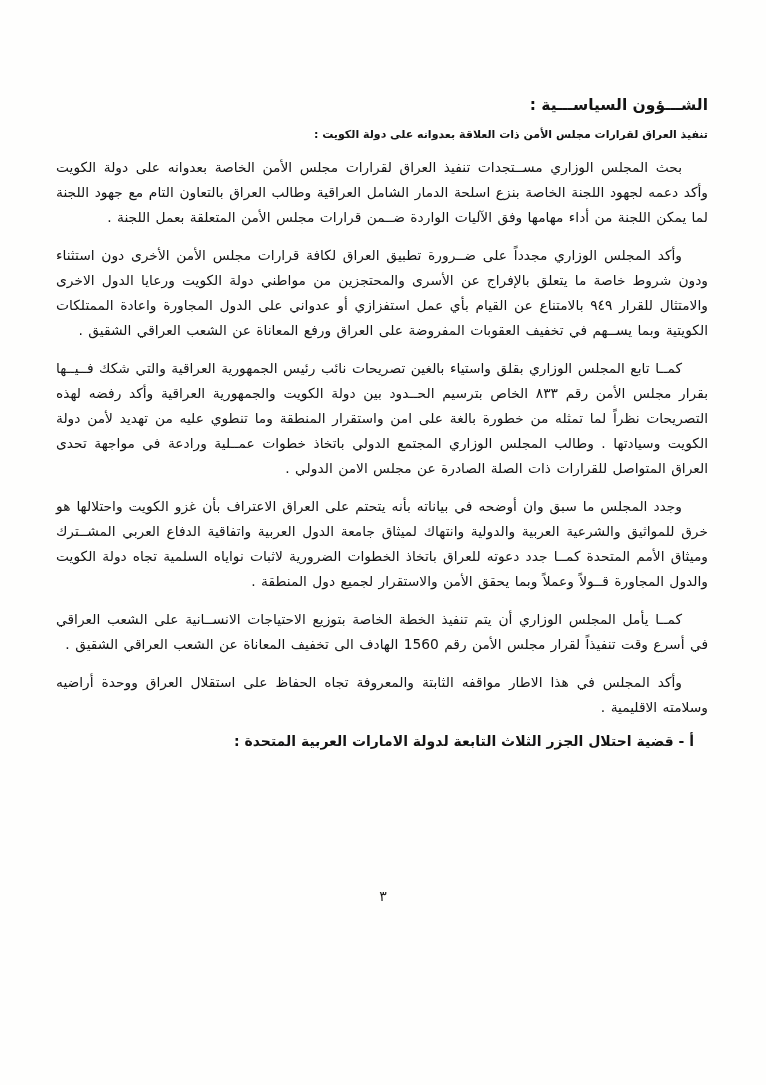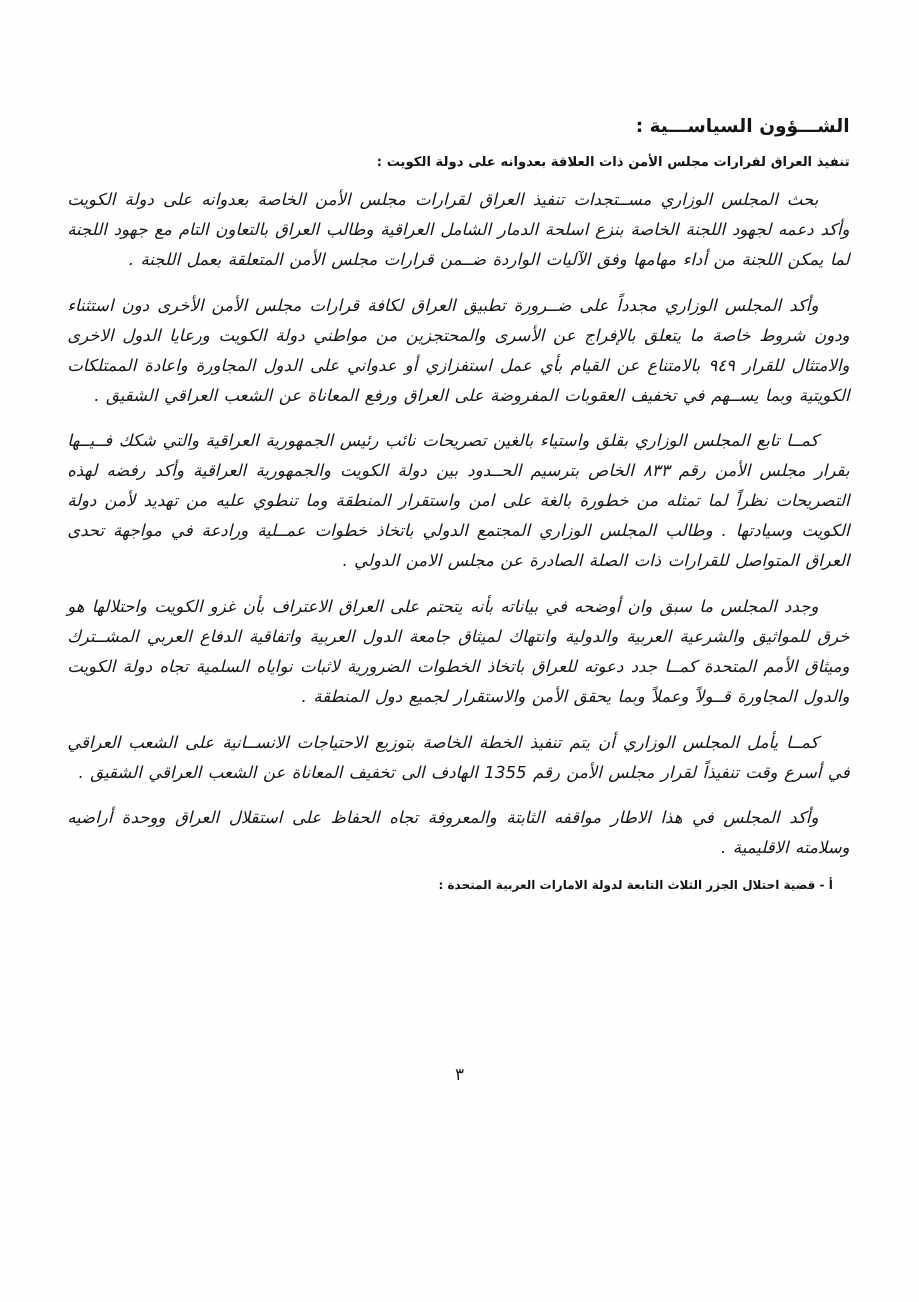--- a/index.html
+++ b/index.html
@@ -37,29 +37,28 @@
     margin: 0 0 14px 0;
   }
   .para {
     font-size: 13.8px;
     line-height: 25px;
     text-align: justify;
     text-justify: inter-word;
     text-indent: 26px;
     margin: 0 0 13px 0;
     word-spacing: 1px;
-    font-style: italic;
   }
   .section2-title {
     font-size: 14.5px;
     font-weight: bold;
     margin: 18px 0 14px 0;
   }
   .list-item-a {
-    font-size: 10px;
+    font-size: 14px;
     font-weight: bold;
     margin: 0 14px 0 0;
   }
   .page-number {
     position: absolute;
     top: 888px;
     left: 0;
     right: 0;
     text-align: center;
     font-size: 14px;
@@ -73,21 +72,21 @@
   <div class="content">
 
     <h1 class="doc-title">الشـــؤون السياســـية :</h1>
 
     <h2 class="doc-subtitle">تنفيذ العراق لقرارات مجلس الأمن ذات العلاقة بعدوانه على دولة الكويت :</h2>
 
     <p class="para">بحث المجلس الوزاري مســتجدات تنفيذ العراق لقرارات مجلس الأمن الخاصة بعدوانه على دولة الكويت وأكد دعمه لجهود اللجنة الخاصة بنزع اسلحة الدمار الشامل العراقية وطالب العراق بالتعاون التام مع جهود اللجنة لما يمكن اللجنة من أداء مهامها وفق الآليات الواردة ضــمن قرارات مجلس الأمن المتعلقة بعمل اللجنة .</p>
     <p class="para">وأكد المجلس الوزاري مجدداً على ضــرورة تطبيق العراق لكافة قرارات مجلس الأمن الأخرى دون استثناء ودون شروط خاصة ما يتعلق بالإفراج عن الأسرى والمحتجزين من مواطني دولة الكويت ورعايا الدول الاخرى والامتثال للقرار ٩٤٩ بالامتناع عن القيام بأي عمل استفزازي أو عدواني على الدول المجاورة واعادة الممتلكات الكويتية وبما يســهم في تخفيف العقوبات المفروضة على العراق ورفع المعاناة عن الشعب العراقي الشقيق .</p>
     <p class="para">كمــا تابع المجلس الوزاري بقلق واستياء بالغين تصريحات نائب رئيس الجمهورية العراقية والتي شكك فــيــها بقرار مجلس الأمن رقم ٨٣٣ الخاص بترسيم الحــدود بين دولة الكويت والجمهورية العراقية وأكد رفضه لهذه التصريحات نظراً لما تمثله من خطورة بالغة على امن واستقرار المنطقة وما تنطوي عليه من تهديد لأمن دولة الكويت وسيادتها . وطالب المجلس الوزاري المجتمع الدولي باتخاذ خطوات عمــلية ورادعة في مواجهة تحدى العراق المتواصل للقرارات ذات الصلة الصادرة عن مجلس الامن الدولي .</p>
     <p class="para">وجدد المجلس ما سبق وان أوضحه في بياناته بأنه يتحتم على العراق الاعتراف بأن غزو الكويت واحتلالها هو خرق للمواثيق والشرعية العربية والدولية وانتهاك لميثاق جامعة الدول العربية واتفاقية الدفاع العربي المشــترك وميثاق الأمم المتحدة كمــا جدد دعوته للعراق باتخاذ الخطوات الضرورية لاثبات نواياه السلمية تجاه دولة الكويت والدول المجاورة قــولاً وعملاً وبما يحقق الأمن والاستقرار لجميع دول المنطقة .</p>
-    <p class="para">كمــا يأمل المجلس الوزاري أن يتم تنفيذ الخطة الخاصة بتوزيع الاحتياجات الانســانية على الشعب العراقي في أسرع وقت تنفيذاً لقرار مجلس الأمن رقم 1355 الهادف الى تخفيف المعاناة عن الشعب العراقي الشقيق .</p>
+    <p class="para">كمــا يأمل المجلس الوزاري أن يتم تنفيذ الخطة الخاصة بتوزيع الاحتياجات الانســانية على الشعب العراقي في أسرع وقت تنفيذاً لقرار مجلس الأمن رقم 1560 الهادف الى تخفيف المعاناة عن الشعب العراقي الشقيق .</p>
     <p class="para">وأكد المجلس في هذا الاطار مواقفه الثابتة والمعروفة تجاه الحفاظ على استقلال العراق ووحدة أراضيه وسلامته الاقليمية .</p>
 
 
     <div class="list-item-a">أ - قضية احتلال الجزر الثلاث التابعة لدولة الامارات العربية المتحدة :</div>
 
   </div>
 
   <div class="page-number">٣</div>
 </div>
 

